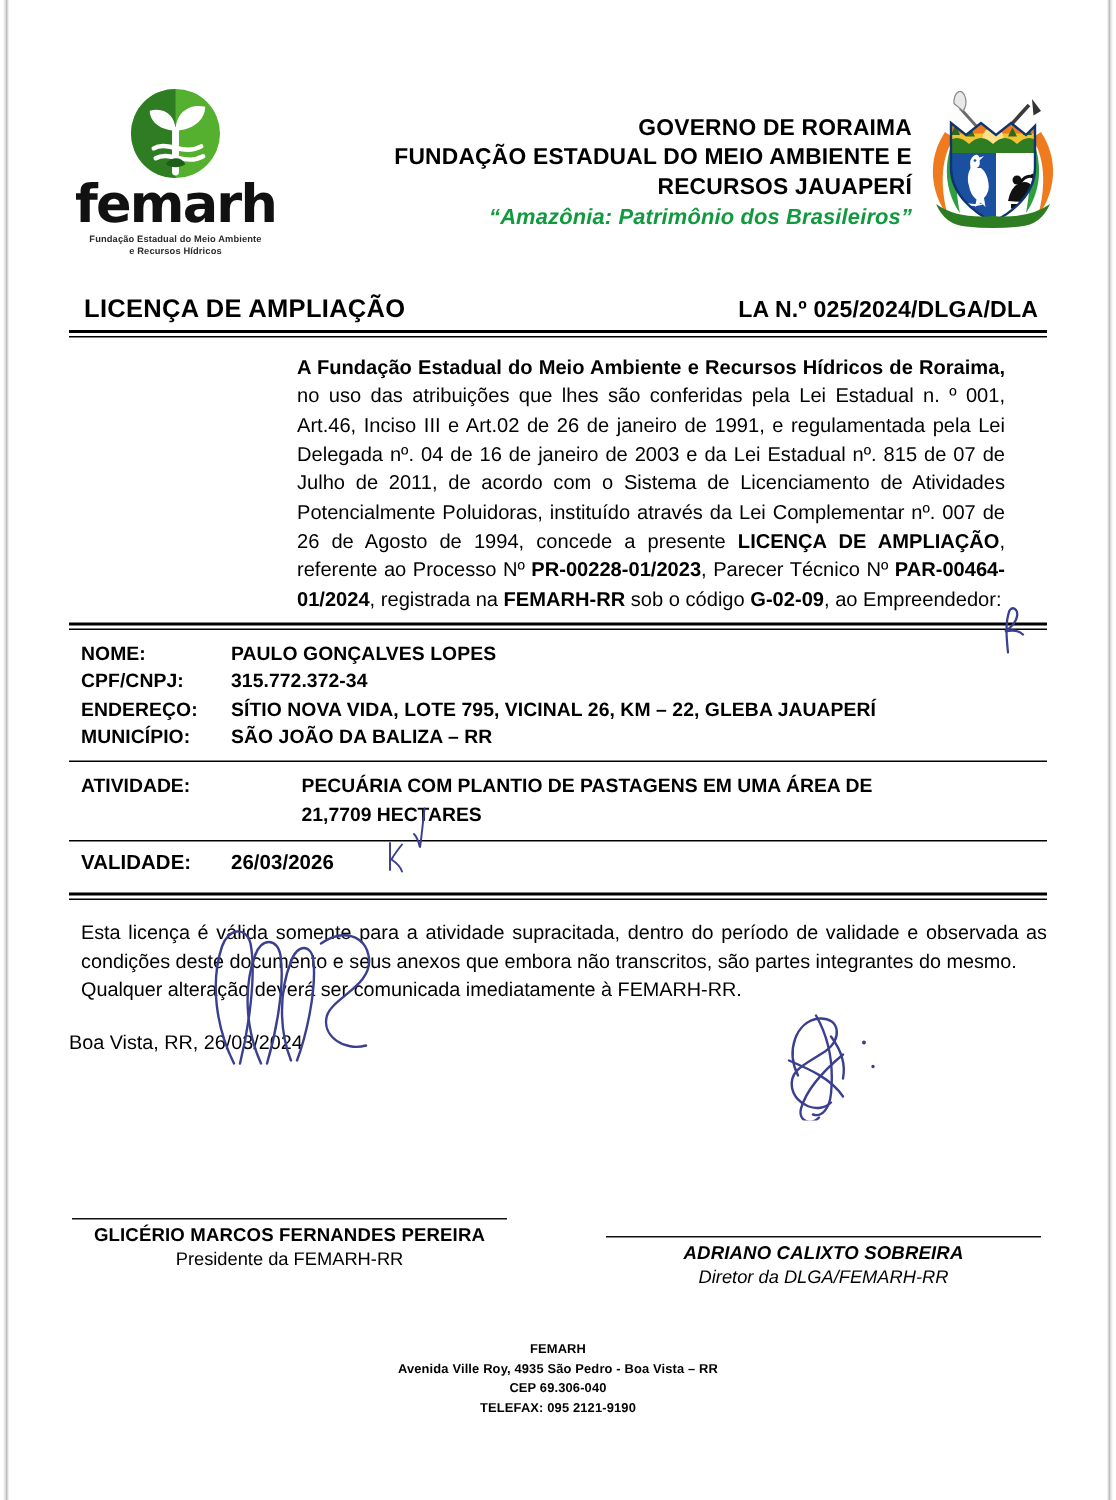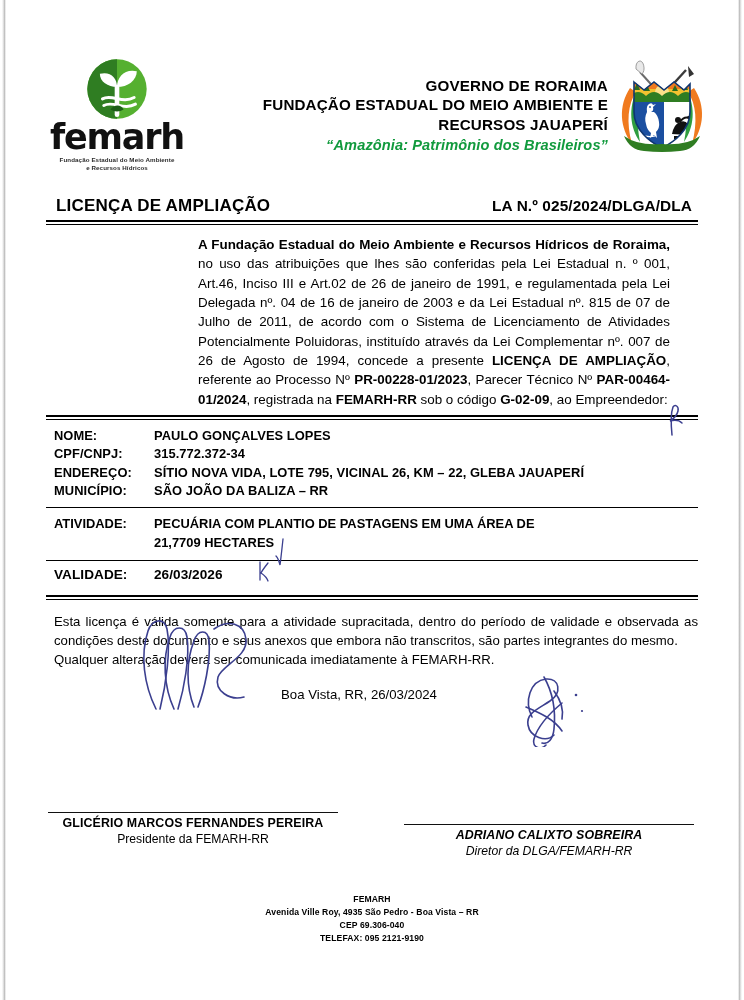--- a/index.html
+++ b/index.html
@@ -172,20 +172,21 @@
     align-items: flex-start;
     font-size: 12.9px;
     font-weight: bold;
     line-height: 1.45;
   }
   .activity-value {
     flex: 1 1 auto;
     text-align: justify;
     text-justify: inter-word;
     padding-right: 4px;
+    margin-left: 47px;
   }
   .activity-value .lastline { display: block; }
 
   .address-block {
     margin: 0 46px;
     padding: 9px 0 4px 8px;
     font-size: 12.9px;
     font-weight: bold;
     line-height: 1.44;
   }
@@ -199,21 +200,21 @@
     margin: 12px 46px 0 46px;
     padding-left: 8px;
     font-size: 13.2px;
     line-height: 1.45;
     text-align: justify;
     text-justify: inter-word;
   }
   .closing p { margin: 0; }
   .place-date {
     margin: 17px 72px 0 46px;
-    text-align: center;
+    text-align: left;
     font-size: 13.2px;
   }
 
   
   .sig-area {
     position: relative;
     margin: 0 46px;
     height: 130px;
   }
   .sig {

